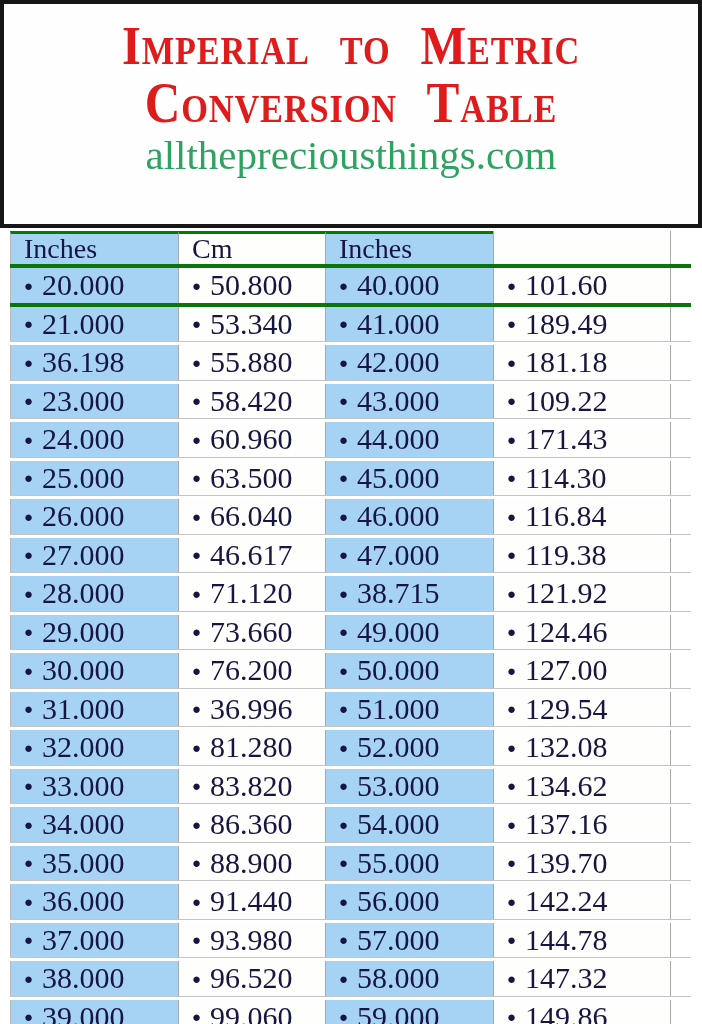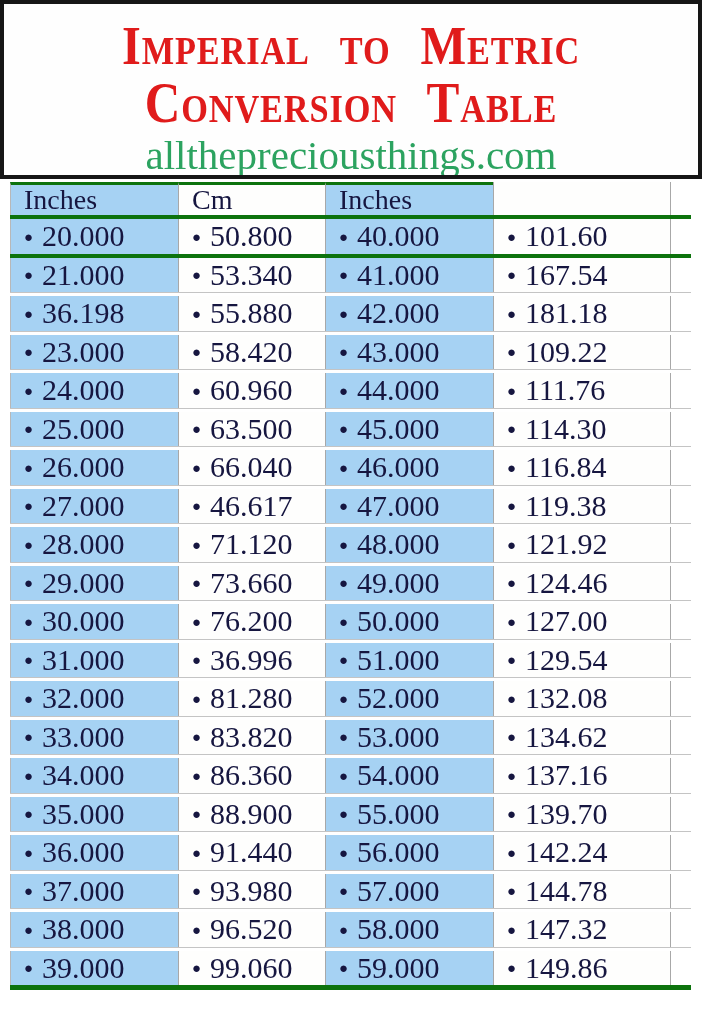--- a/index.html
+++ b/index.html
@@ -14,21 +14,21 @@
   }
   html,body{margin:0;padding:0;}
   body{
     width:702px;height:1024px;overflow:hidden;background:#ffffff;
     font-family:"Liberation Serif","DejaVu Serif",serif;
     position:relative;
   }
   
   .header-box{
     box-sizing:border-box;
-    width:702px;height:179px;
+    width:702px;height:228px;
     border:4px solid #161616;
     background:#fefefe;
     text-align:center;
     overflow:hidden;
   }
   .title{
     color:var(--title-red);
     font-weight:bold;
     font-variant:small-caps;
     letter-spacing:1px;
@@ -121,21 +121,21 @@
         <div class="cell c1">
           <span class="bullet">●</span>
           <span>53.340</span>
         </div>
         <div class="cell c2">
           <span class="bullet">●</span>
           <span>41.000</span>
         </div>
         <div class="cell c3">
           <span class="bullet">●</span>
-          <span>167.54</span>
+          <span>189.49</span>
         </div>
       </div>
       <div class="row data-row">
         <div class="cell c0">
           <span class="bullet">●</span>
           <span>36.198</span>
         </div>
         <div class="cell c1">
           <span class="bullet">●</span>
           <span>55.880</span>
@@ -175,21 +175,21 @@
         <div class="cell c1">
           <span class="bullet">●</span>
           <span>60.960</span>
         </div>
         <div class="cell c2">
           <span class="bullet">●</span>
           <span>44.000</span>
         </div>
         <div class="cell c3">
           <span class="bullet">●</span>
-          <span>111.76</span>
+          <span>171.43</span>
         </div>
       </div>
       <div class="row data-row">
         <div class="cell c0">
           <span class="bullet">●</span>
           <span>25.000</span>
         </div>
         <div class="cell c1">
           <span class="bullet">●</span>
           <span>63.500</span>
@@ -243,21 +243,21 @@
         <div class="cell c0">
           <span class="bullet">●</span>
           <span>28.000</span>
         </div>
         <div class="cell c1">
           <span class="bullet">●</span>
           <span>71.120</span>
         </div>
         <div class="cell c2">
           <span class="bullet">●</span>
-          <span>48.000</span>
+          <span>38.715</span>
         </div>
         <div class="cell c3">
           <span class="bullet">●</span>
           <span>121.92</span>
         </div>
       </div>
       <div class="row data-row">
         <div class="cell c0">
           <span class="bullet">●</span>
           <span>29.000</span>

